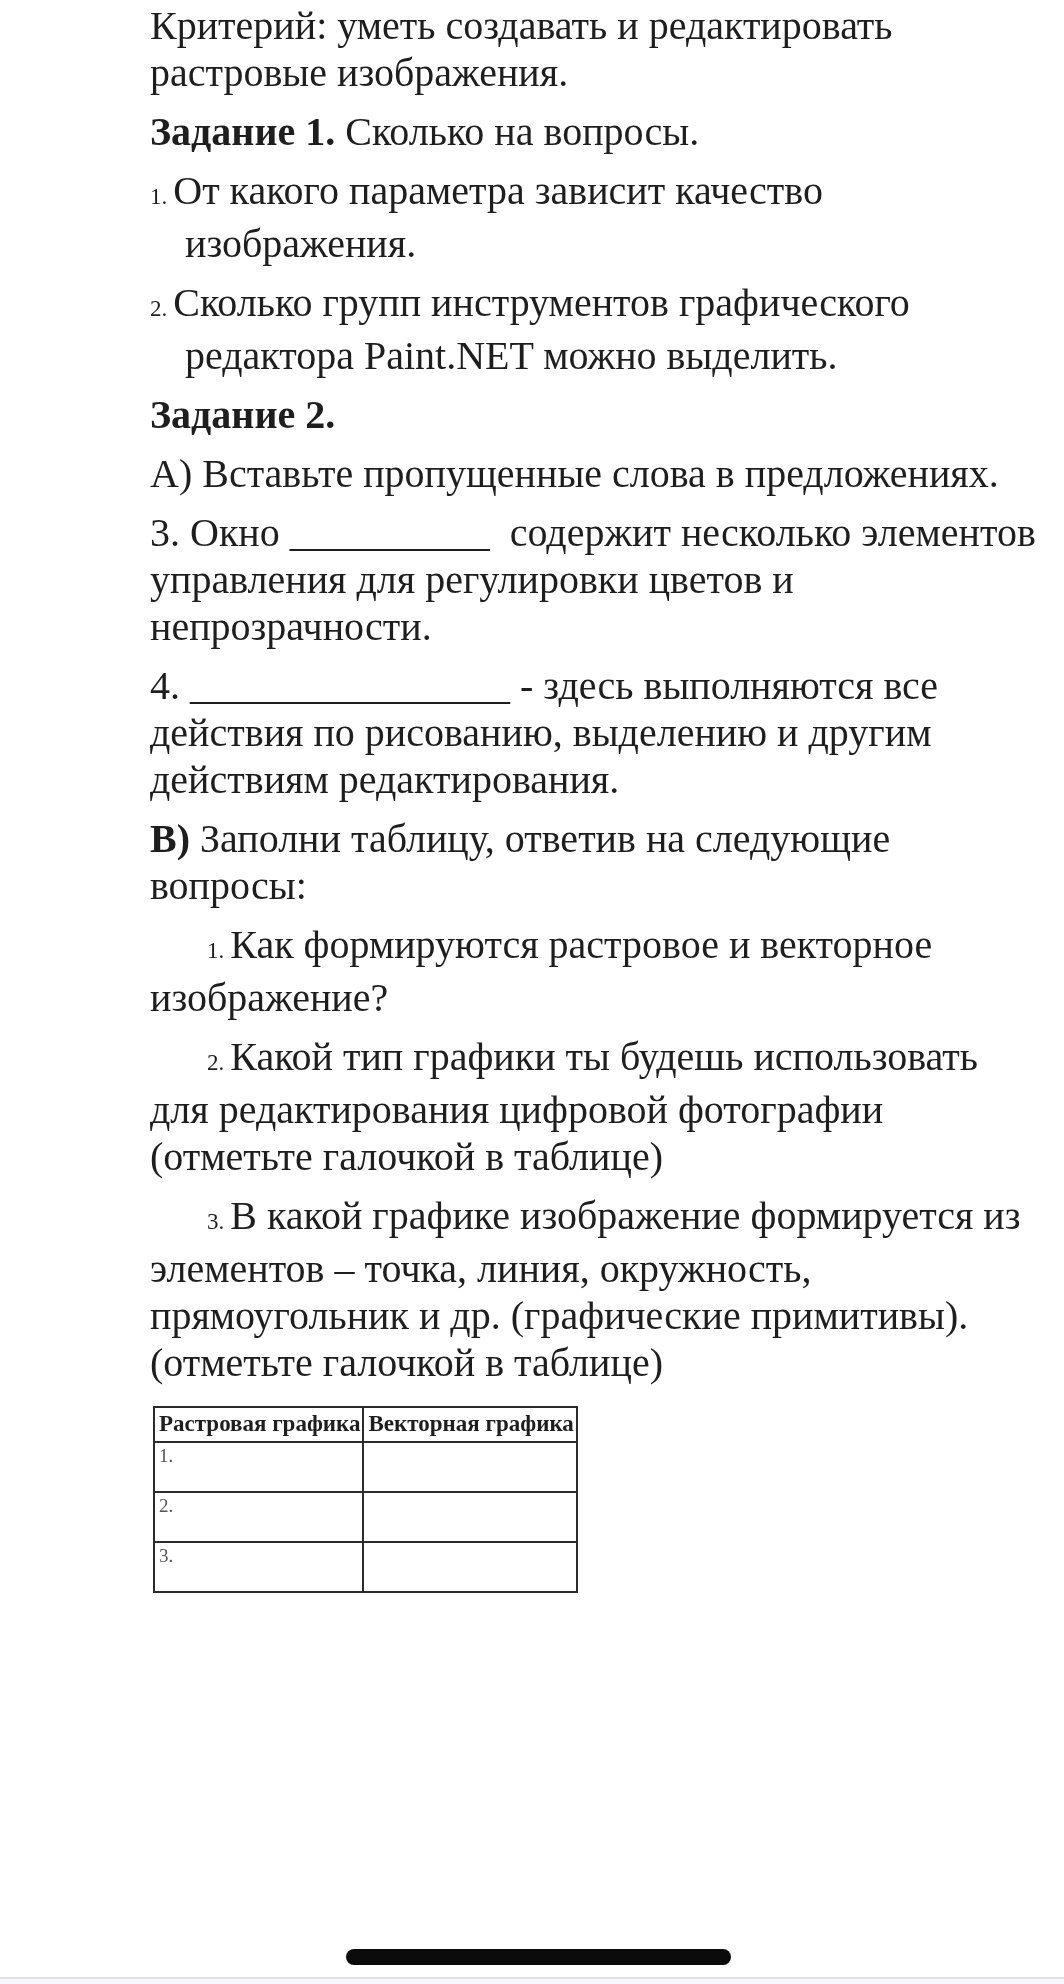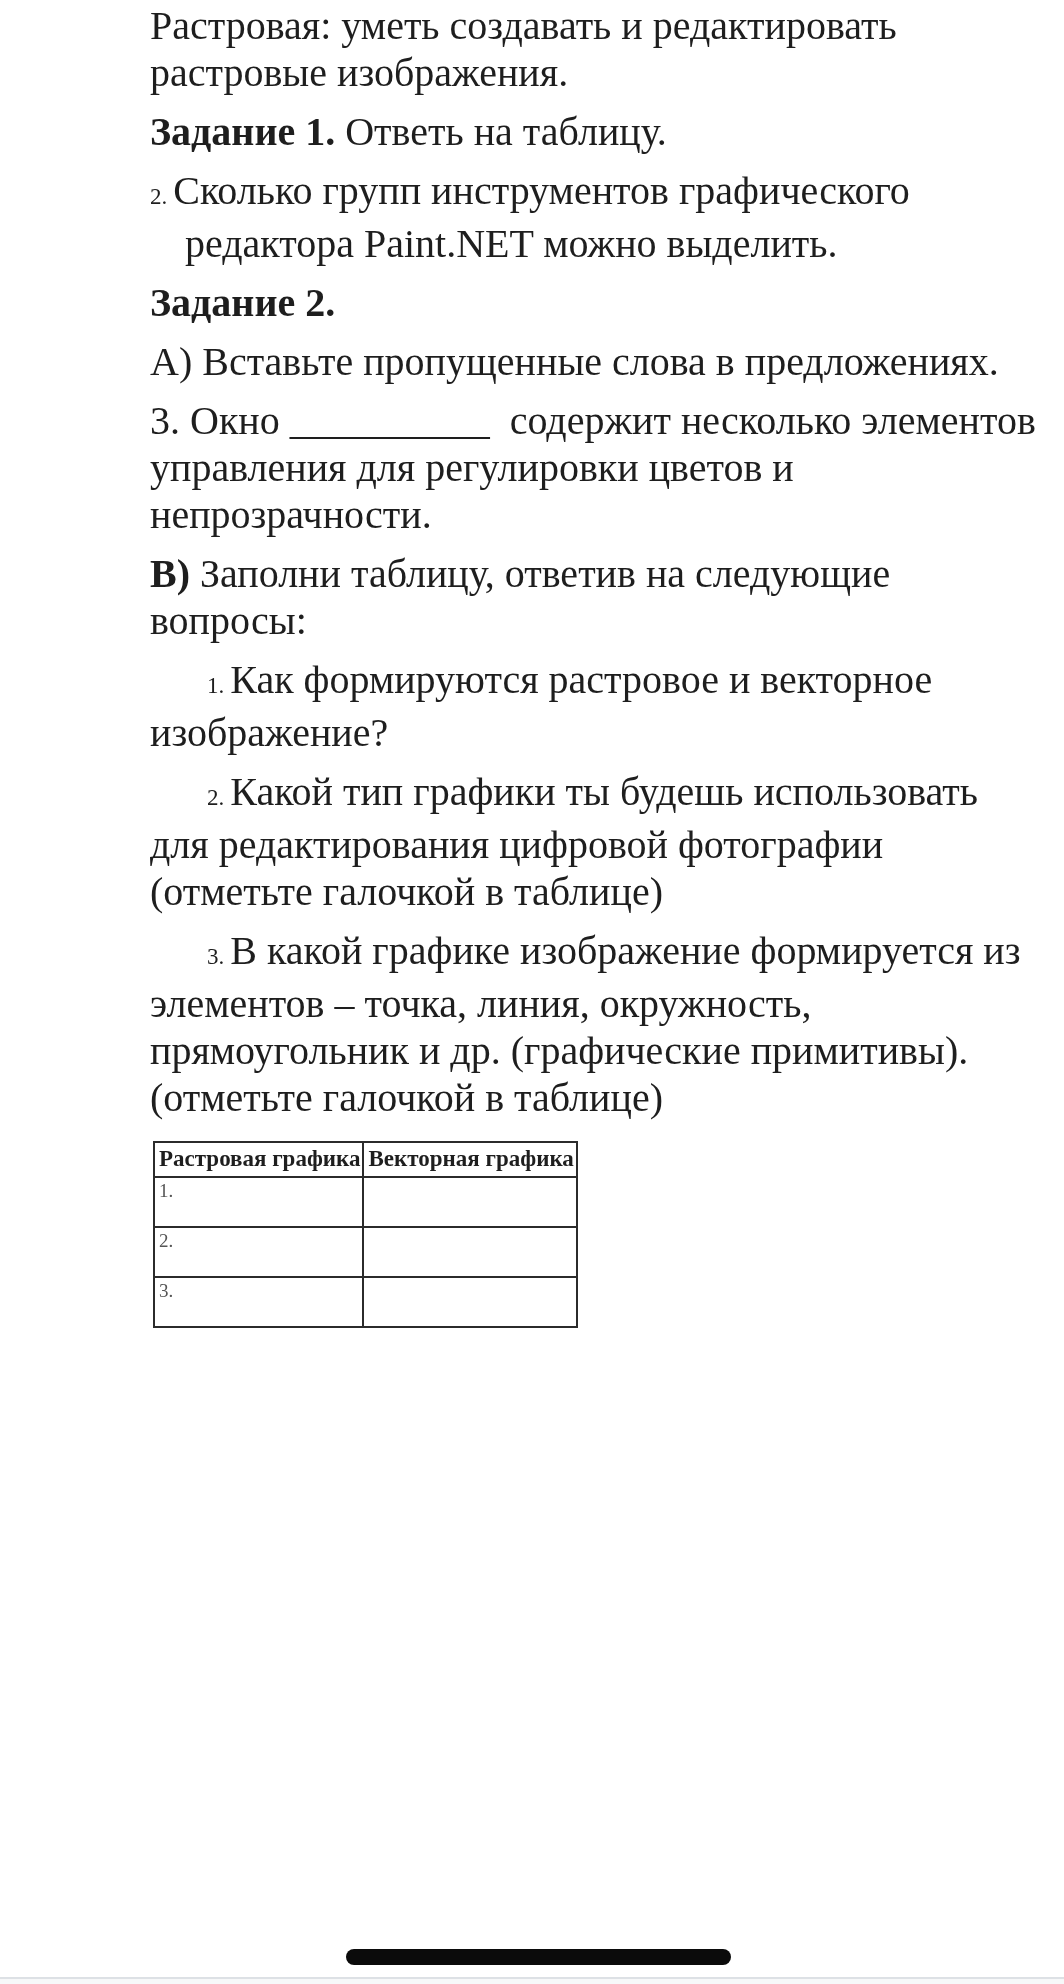--- a/index.html
+++ b/index.html
@@ -92,39 +92,44 @@
     bottom: 0;
     background: #f7f8f9;
   }
 </style>
 </head>
 <body>
 
 <div class="screen">
   <div class="doc">
 
-    <p class="para">Растровая: уметь создавать и редактировать
+    <p class="para">Критерий: уметь создавать и редактировать
 растровые изображения.</p>
 
-    <p class="para"><span class="bold">Задание 1.</span><span> Ответь на таблицу.</span></p>
+    <p class="para"><span class="bold">Задание 1.</span><span> Сколько на вопросы.</span></p>
 
+    <p class="para t1-item"><span class="mini-num">1.</span><span>От какого параметра зависит качество
+изображения.</span></p>
 
     <p class="para t1-item"><span class="mini-num">2.</span><span>Сколько групп инструментов графического
 редактора Paint.NET можно выделить.</span></p>
 
     <p class="para bold">Задание 2.</p>
 
     <p class="para">А) Вставьте пропущенные слова в предложениях.</p>
 
 
 
     <p class="para sentence">3. Окно __________&nbsp;&nbsp;содержит несколько элементов
 управления для регулировки цветов и
 непрозрачности.</p>
 
+    <p class="para sentence">4. ________________ - здесь выполняются все
+действия по рисованию, выделению и другим
+действиям редактирования.</p>
 
     <p class="para"><span class="bold">В)</span><span> Заполни таблицу, ответив на следующие
 вопросы:</span></p>
 
     <p class="para qb"><span class="mini-num">1.</span><span>Как формируются растровое и векторное
 изображение?</span></p>
 
     <p class="para qb"><span class="mini-num">2.</span><span>Какой тип графики ты будешь использовать
 для редактирования цифровой фотографии
 (отметьте галочкой в таблице)</span></p>

